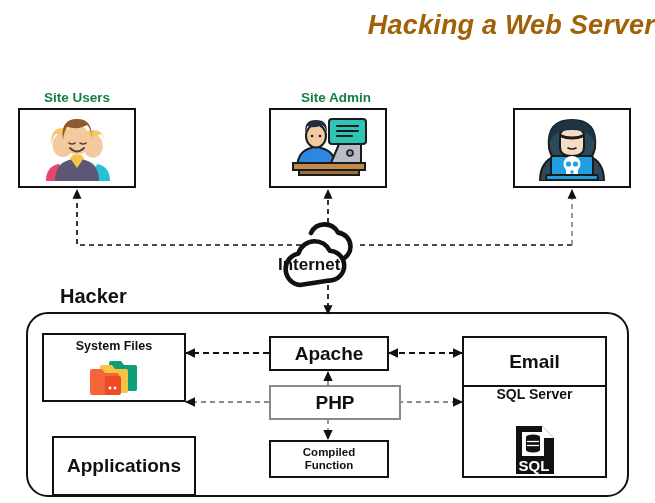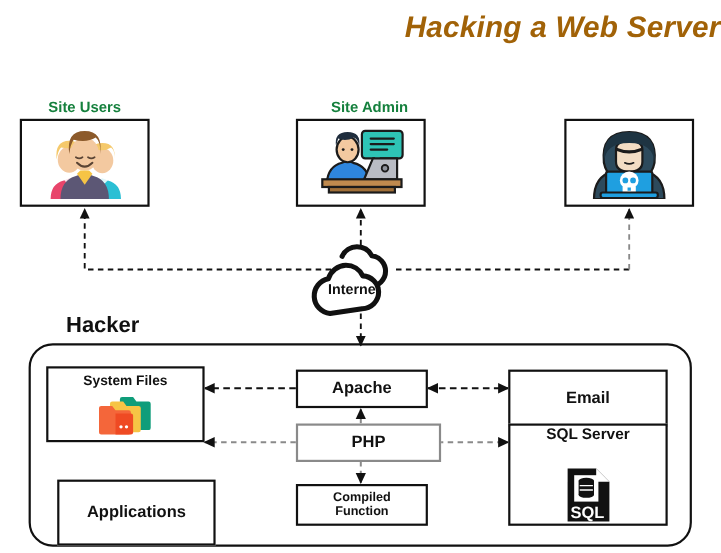--- a/index.html
+++ b/index.html
@@ -49,21 +49,21 @@
     box-sizing: border-box;
     background: #ffffff;
     border: 2px solid #111111;
     display: flex;
     align-items: center;
     justify-content: center;
   }
   .node.gray-border { border-color: #8a8a8a; }
 
   .node-label {
-    font-size: 15px;
+    font-size: 19px;
     font-weight: bold;
     color: #111111;
     text-align: center;
     line-height: 1.12;
   }
   .node-label.small {
     font-size: 11.5px;
   }
 
   
@@ -122,22 +122,22 @@
     left: 278px;
     top: 228px;
     width: 100px;
     height: 58px;
   }
   .cloud-text {
     position: absolute;
     left: 0;
     top: 27px;
     width: 88px;
-    text-align: center;
-    font-size: 13px;
+    text-align: left;
+    font-size: 17px;
     font-weight: bold;
     color: #111111;
     pointer-events: none;
   }
 
   
   .icon-art { display: block; }
 </style>
 </head>
 <body>

